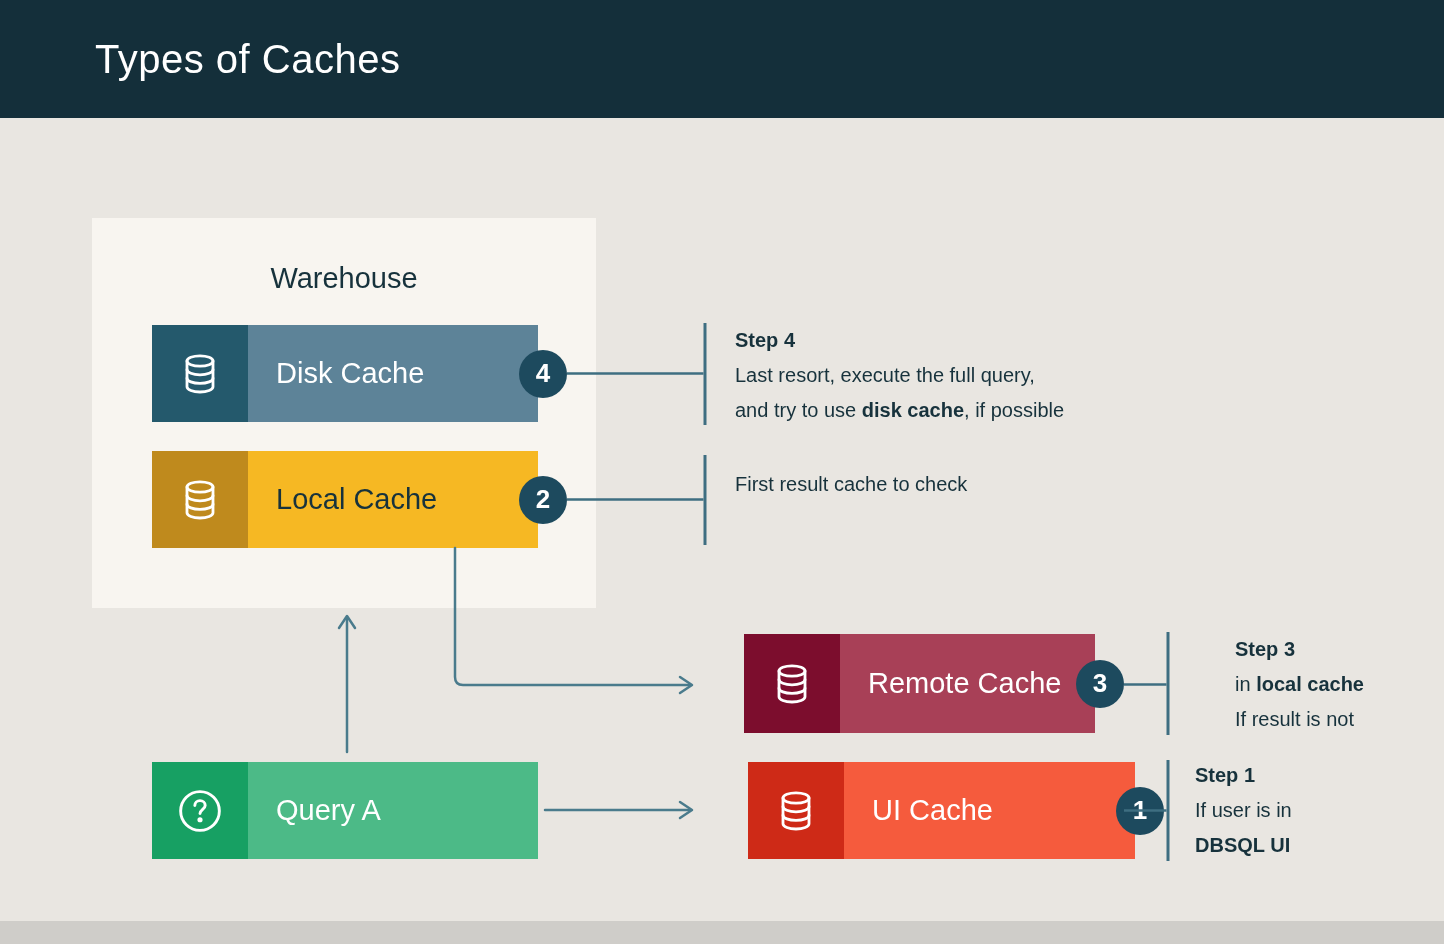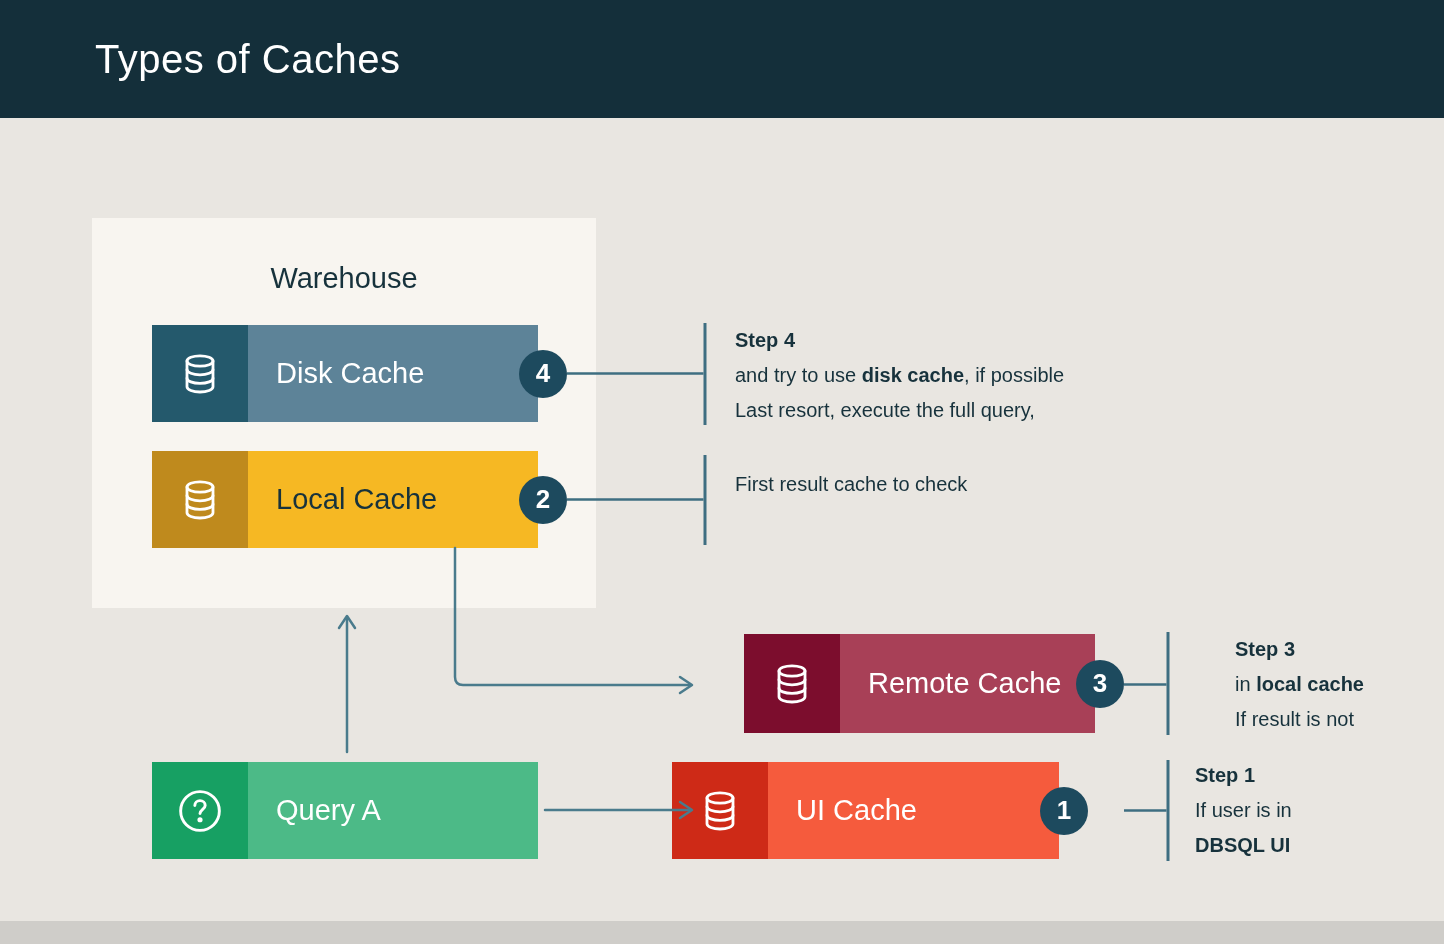--- a/index.html
+++ b/index.html
@@ -29,21 +29,21 @@
   .node-label.dark{color:var(--text-dark);}
 
   .badge{position:absolute; right:-29px; top:50%; transform:translateY(-50%); width:48px; height:48px; border-radius:50%; background:var(--badge-bg); color:#ffffff; font-size:26px; font-weight:bold; display:flex; align-items:center; justify-content:center;}
 
   #disk-cache  {left:152px; top:325px; width:386px; height:97px;}
   #disk-cache  .node-icon{background:var(--disk-icon-bg);}  #disk-cache  .node-body{background:var(--disk-bar);}
   #local-cache {left:152px; top:451px; width:386px; height:97px;}
   #local-cache .node-icon{background:var(--local-icon-bg);} #local-cache .node-body{background:var(--local-bar);}
   #remote-cache{left:708px; top:634px; width:387px; height:99px;padding-left:36px;}
   #remote-cache.node .node-icon{background:var(--remote-icon-bg);} #remote-cache .node-body{background:var(--remote-bar);}
-  #ui-cache    {left:672px; top:762px; width:387px; height:97px;}
+  #ui-cache    {left:748px; top:762px; width:387px; height:97px;}
   #ui-cache    .node-icon{background:var(--ui-icon-bg);}    #ui-cache    .node-body{background:var(--ui-bar);}
   #query-a     {left:152px; top:762px; width:386px; height:97px;}
   #query-a     .node-icon{background:var(--query-icon-bg);} #query-a     .node-body{background:var(--query-bar);}
 
   .step{position:absolute; color:var(--text-dark); font-size:20px; line-height:35px;}
   .step .title{font-weight:bold;}
   #step4{left:735px; top:323px;}
   #step2{left:735px; top:467px;}
   #step3{left:1235px; top:632px;}
   #step1{left:1195px; top:758px;}
@@ -135,22 +135,22 @@
         <circle cx="12" cy="15.9" r="0.5" fill="#ffffff"></circle>
       </svg>
     </div>
     <div class="node-body">
       <span class="node-label">Query A</span>
     </div>
   </div>
 
   <div class="step" id="step4">
     <div class="title">Step 4</div>
+    <div>Last resort, execute the full query,</div>
     <div><span>and try to use </span><b>disk cache</b><span>, if possible</span></div>
-    <div>Last resort, execute the full query,</div>
   </div>
 
   <div class="step" id="step2">
     <div>First result cache to check</div>
   </div>
 
   <div class="step" id="step3">
     <div class="title">Step 3</div>
     <div><span>in </span><b>local cache</b></div>
     <div>If result is not</div>

